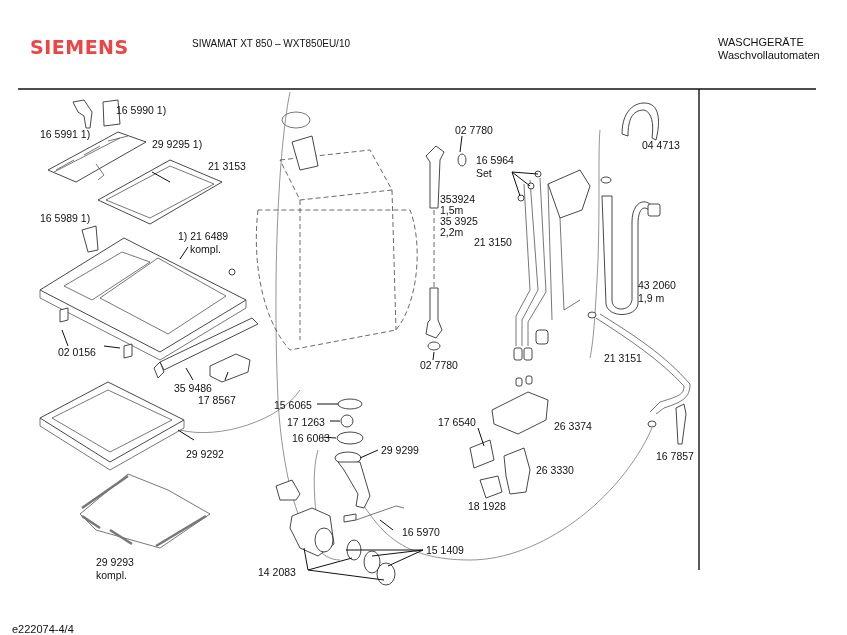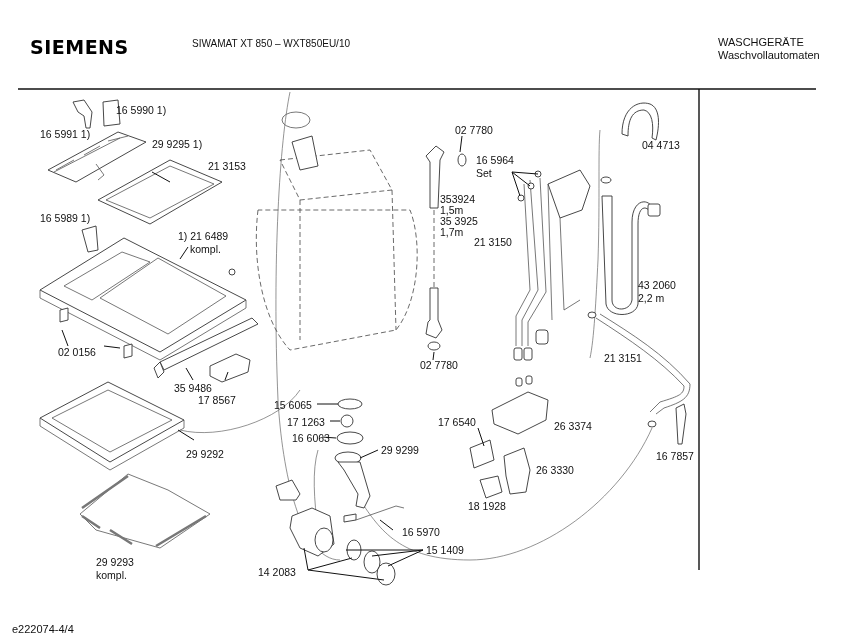--- a/index.html
+++ b/index.html
@@ -1,19 +1,19 @@
 <!DOCTYPE html>
 <html><head>
 <meta charset="utf-8">
 <style>
   html, body { margin: 0; padding: 0; background: #ffffff; }
   body { width: 847px; height: 635px; position: relative; overflow: hidden;
          font-family: "Liberation Sans", sans-serif; color: #111; }
   .brand { position: absolute; left: 30px; top: 36px; font-family: "DejaVu Sans", sans-serif;
-           font-weight: bold; font-size: 19px; letter-spacing: 0.5px; color: #000000; }
+           font-weight: bold; font-size: 19px; letter-spacing: 0.5px; color: #ef4444; }
   .model { position: absolute; left: 174px; top: 38px; font-size: 10px; margin-left: 18px; }
   .cat { position: absolute; left: 718px; top: 36px; font-size: 11px; line-height: 13px; }
   .footer { position: absolute; left: 12px; top: 587px; font-size: 11px; margin-top: 36px; }
   .lbl { position: absolute; font-size: 10.5px; line-height: 12px; white-space: nowrap; color: #111; }
   svg.art { position: absolute; left: 0; top: 0; }
   .thin { fill: none; stroke: #555; stroke-width: 0.8; }
   .part { fill: #fff; stroke: #333; stroke-width: 0.9; }
   .lead { fill: none; stroke: #111; stroke-width: 1; }
   .dash { fill: none; stroke: #444; stroke-width: 0.8; stroke-dasharray: 5 3; }
   .hair { fill: none; stroke: #666; stroke-width: 0.7; }
@@ -203,32 +203,32 @@
   <div>29 9293</div>
   <div>kompl.</div>
 </div>
 <div class="lbl" style="left:455px;top:124px">02 7780</div>
 <div class="lbl" style="left:440px;top:194px;line-height:11px">
   <div>353924</div>
   <div>1,5m</div>
 </div>
 <div class="lbl" style="left:440px;top:216px;line-height:11px">
   <div>35 3925</div>
-  <div>1,7m</div>
+  <div>2,2m</div>
 </div>
 <div class="lbl" style="left:420px;top:359px">02 7780</div>
 <div class="lbl" style="left:476px;top:154px;line-height:13px">
   <div>16 5964</div>
   <div>Set</div>
 </div>
 <div class="lbl" style="left:474px;top:236px">21 3150</div>
 <div class="lbl" style="left:642px;top:139px">04 4713</div>
 <div class="lbl" style="left:638px;top:279px;line-height:13px">
   <div>43 2060</div>
-  <div>2,2 m</div>
+  <div>1,9 m</div>
 </div>
 <div class="lbl" style="left:604px;top:352px">21 3151</div>
 <div class="lbl" style="left:274px;top:399px">15 6065</div>
 <div class="lbl" style="left:287px;top:416px">17 1263</div>
 <div class="lbl" style="left:292px;top:432px">16 6063</div>
 <div class="lbl" style="left:381px;top:444px">29 9299</div>
 <div class="lbl" style="left:438px;top:416px">17 6540</div>
 <div class="lbl" style="left:554px;top:420px">26 3374</div>
 <div class="lbl" style="left:536px;top:464px">26 3330</div>
 <div class="lbl" style="left:468px;top:500px">18 1928</div>

